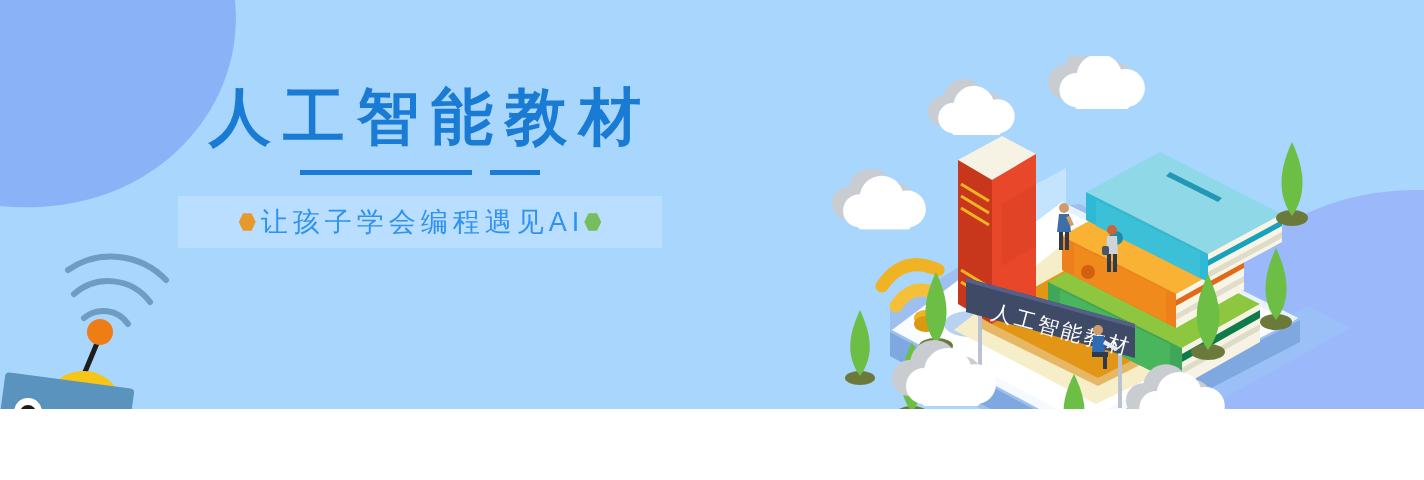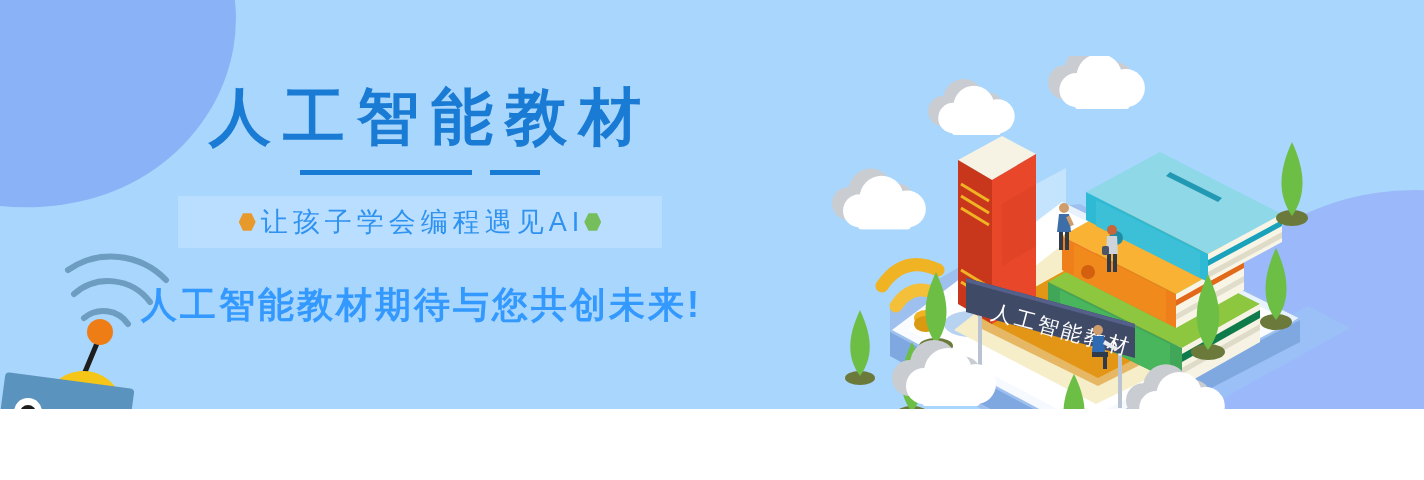--- a/index.html
+++ b/index.html
@@ -159,21 +159,20 @@
       <span class="rule-long"></span>
       <span class="rule-short"></span>
     </div>
 
     <div class="subtitle-box">
       <span class="hex hex-orange"></span>
       <span class="subtitle-text">让孩子学会编程遇见AI</span>
       <span class="hex hex-green"></span>
     </div>
 
-    <div class="tagline">人工智能教材期待与您共创未来!</div>
   </div>
 
   <svg class="robot" viewBox="0 0 200 248">
 
     <g fill="none" stroke="#6d9dc0" stroke-width="6" stroke-linecap="round">
       <path d="M92 86 A30 30 0 0 1 136 92"></path>
       <path d="M82 62 A52 52 0 0 1 158 70"></path>
       <path d="M76 38 A76 76 0 0 1 174 48"></path>
     </g>
 

